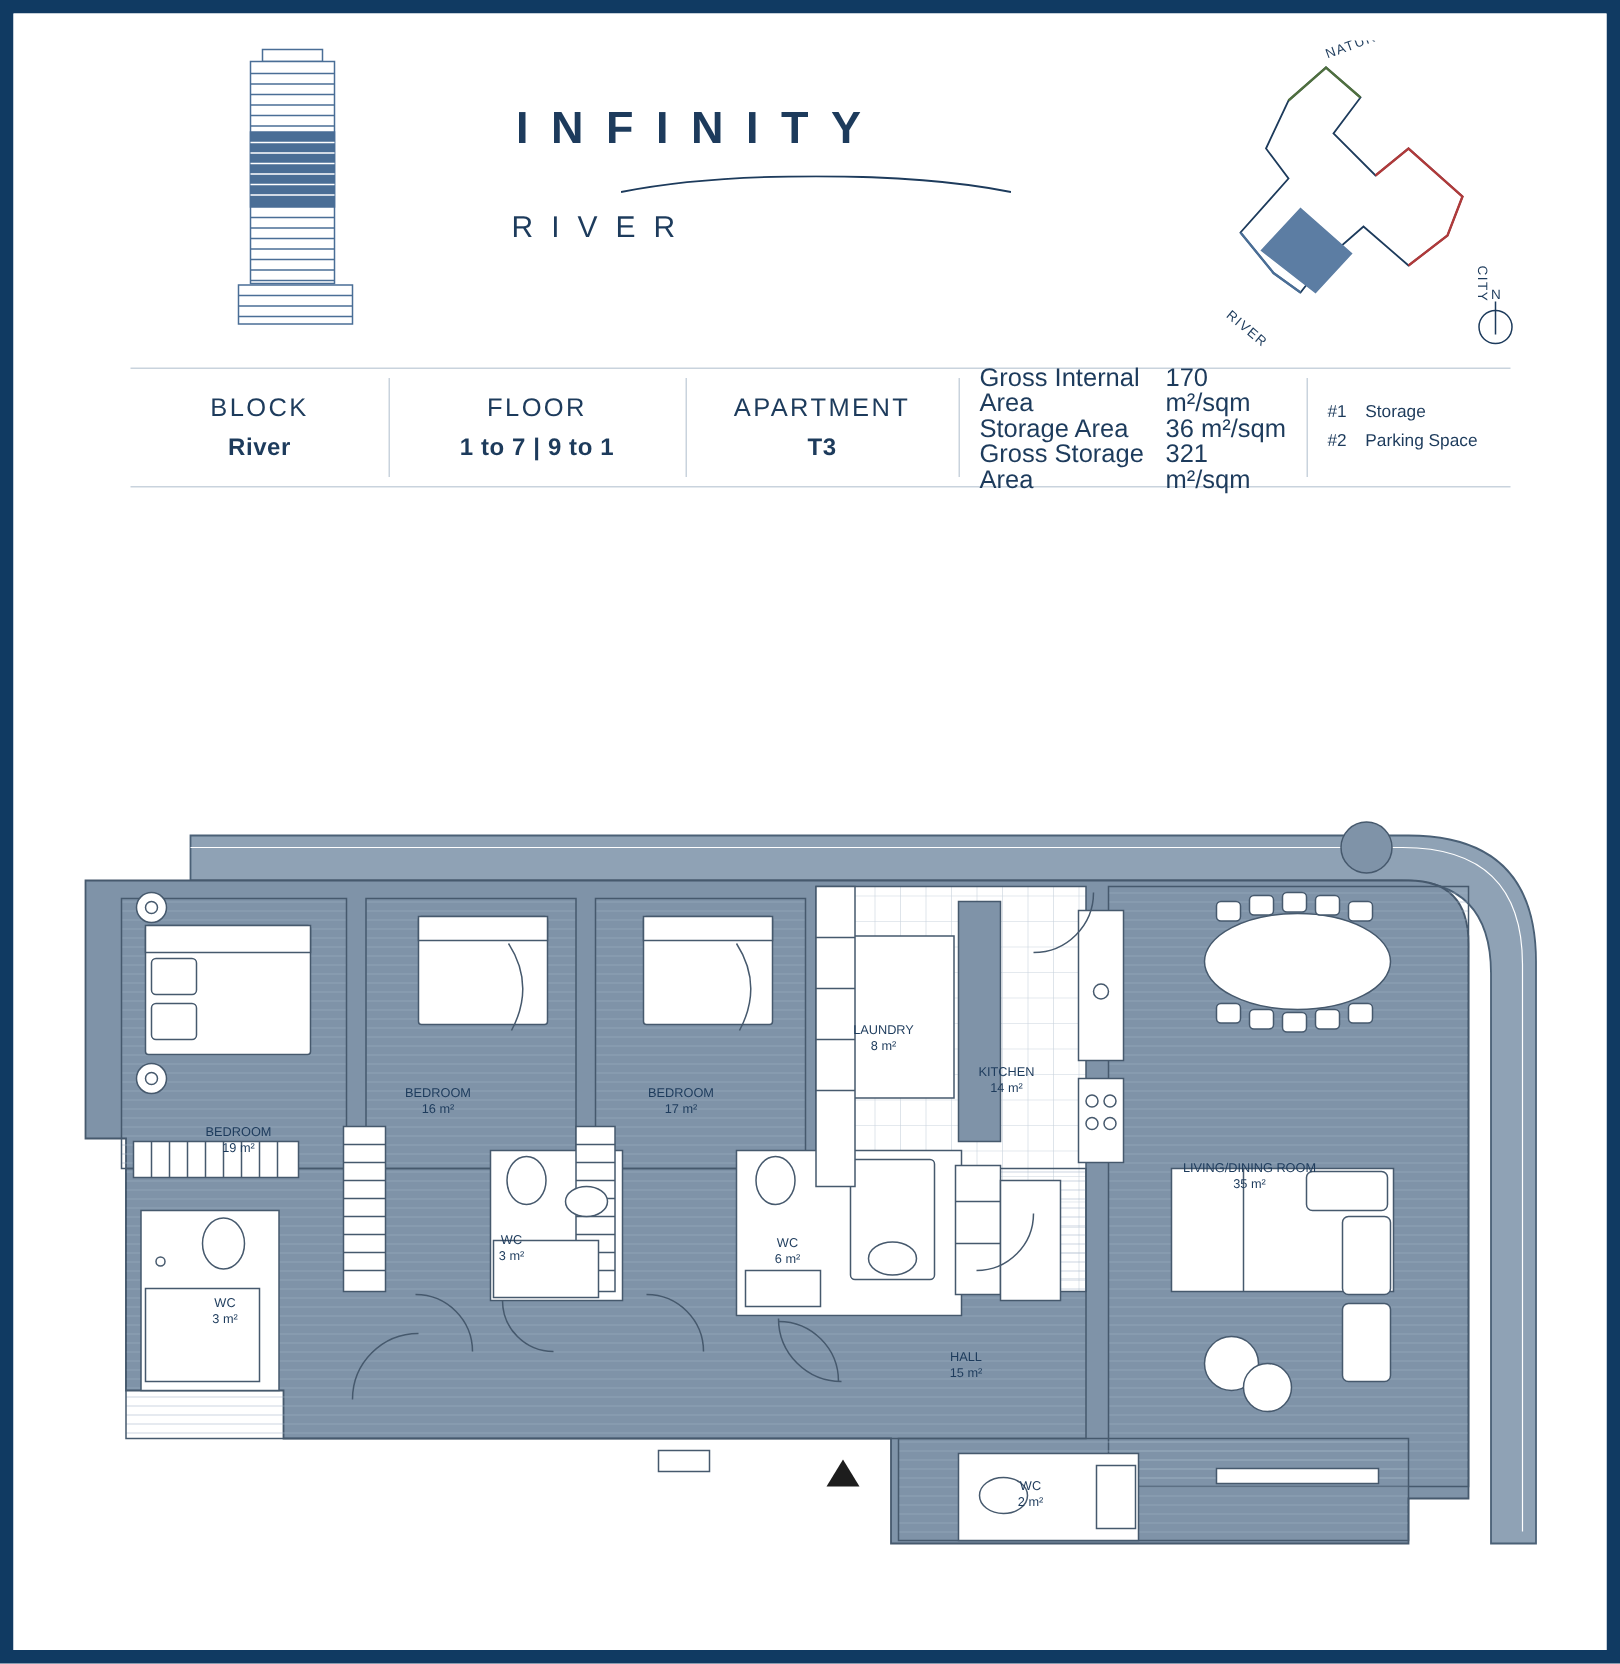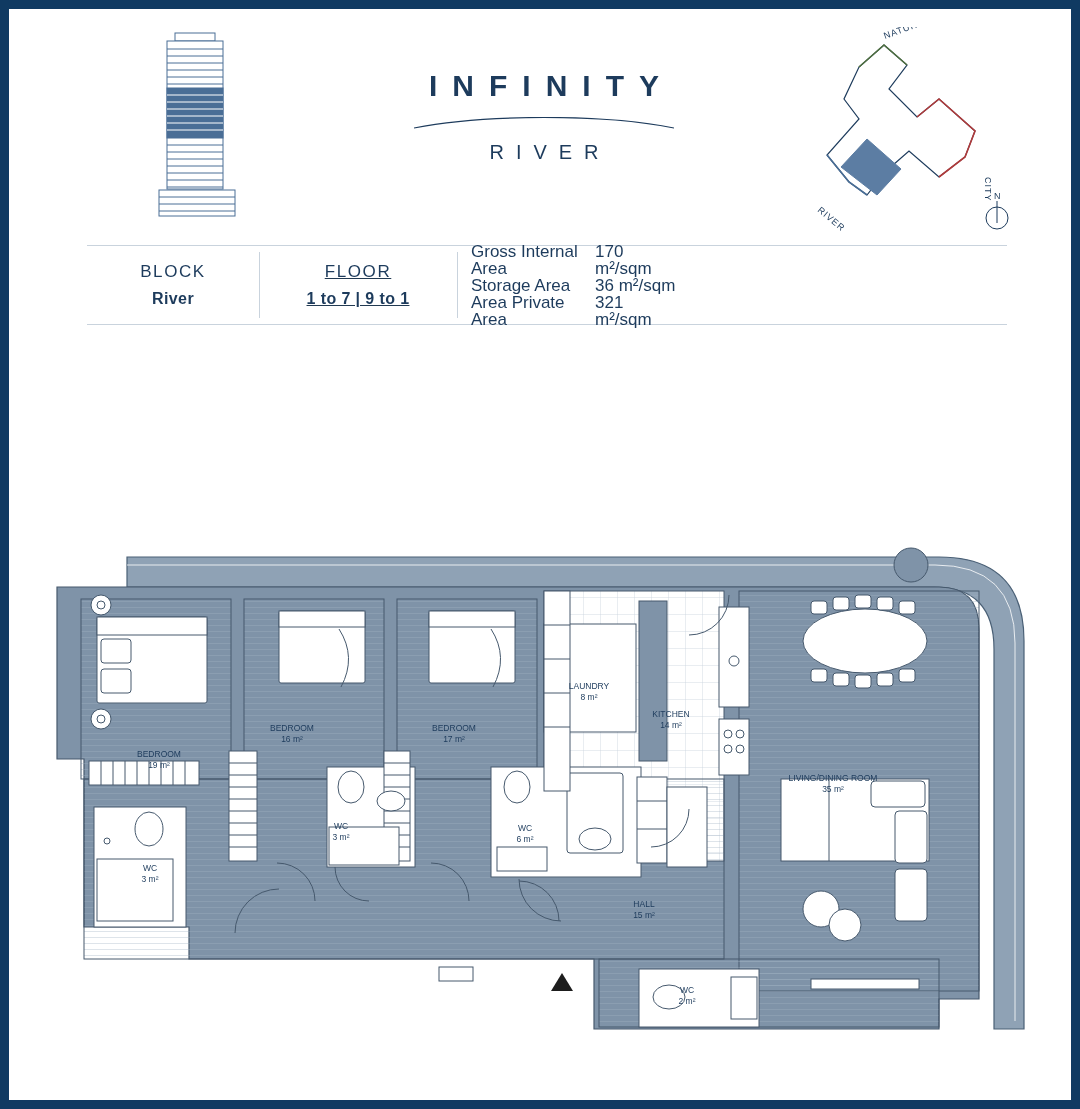--- a/index.html
+++ b/index.html
@@ -19,21 +19,21 @@
   .inner {
     position: absolute; inset: 0;
     background: #ffffff;
   }
 
   
   .header { position: absolute; left: 0; top: 0; width: 1062px; height: 232px; }
 
   .tower { position: absolute; left: 148px; top: 20px; width: 90px; height: 195px; }
 
-  .brand { position: absolute; left: 320px; top: 60px; width: 430px; text-align: center; }
+  .brand { position: absolute; left: 320px; top: 60px; width: 430px; text-align: left; }
   .brand .name {
     font-size: 30px; letter-spacing: 15px; color: #1d3b5c; font-weight: 700;
     padding-left: 15px;
   }
   .brand .sep { margin: 14px auto 10px; width: 260px; height: 14px; }
   .brand .sub {
     font-size: 20px; letter-spacing: 12px; color: #1d3b5c; font-weight: 400;
     padding-left: 12px;
   }
 
@@ -43,21 +43,21 @@
   .infobar {
     position: absolute; left: 78px; top: 236px; width: 920px; height: 80px;
     border-top: 1px solid #c9d3dd; border-bottom: 1px solid #c9d3dd;
     display: flex; align-items: stretch;
   }
   .cell { position: relative; display: flex; flex-direction: column; justify-content: center; align-items: center; }
   .cell + .cell::before {
     content: ""; position: absolute; left: 0; top: 6px; bottom: 6px; width: 1px; background: #c9d3dd;
   }
   .cell-block { width: 172px; }
-  .cell-floor { width: 198px; text-decoration: underline; }
+  .cell-floor { width: 198px; }
   .cell-apt   { width: 182px; }
   .cell-areas { width: 232px; align-items: flex-start; padding-left: 14px; }
   .cell-extra { width: 136px; align-items: flex-start; padding-left: 14px; }
 
   .cap { font-size: 17px; letter-spacing: 1.6px; color: #1d3b5c; font-weight: 400; }
   .val { font-size: 16px; letter-spacing: .4px; color: #1d3b5c; font-weight: 700; margin-top: 8px; }
 
   .arearow { display: flex; width: 212px; font-size: 17px; line-height: 17px; color: #1d3b5c; }
   .arearow .k { flex: 1; }
   .arearow .v { width: 88px; text-align: left; font-weight: 400; }
@@ -157,36 +157,50 @@
       <div class="cell cell-block">
         <div class="cap">BLOCK</div>
         <div class="val">River</div>
       </div>
 
       <div class="cell cell-floor">
         <div class="cap">FLOOR</div>
         <div class="val">1 to 7 | 9 to 1</div>
       </div>
 
+      <div class="cell cell-apt">
+        <div class="cap">APARTMENT</div>
+        <div class="val">T3</div>
+      </div>
 
       <div class="cell cell-areas">
         <div class="arearow">
           <span class="k">Gross Internal Area</span>
           <span class="v">170 m²/sqm</span>
         </div>
         <div class="arearow">
           <span class="k">Storage Area</span>
           <span class="v">36 m²/sqm</span>
         </div>
         <div class="arearow">
-          <span class="k">Area Private Area</span>
+          <span class="k">Gross Storage Area</span>
           <span class="v">321 m²/sqm</span>
         </div>
       </div>
 
+      <div class="cell cell-extra">
+        <div class="extrarow">
+          <span class="n">#1</span>
+          <span>Storage</span>
+        </div>
+        <div class="extrarow">
+          <span class="n">#2</span>
+          <span>Parking Space</span>
+        </div>
+      </div>
     </div>
 
     <div class="plan">
       <svg width="1010" height="520" viewBox="0 0 1010 520">
         <defs>
           <pattern id="hatch" width="6" height="6" patternUnits="userSpaceOnUse">
             <line x1="0" y1="0" x2="6" y2="0" stroke="#9fb1c3" stroke-width="0.7"></line>
           </pattern>
           <pattern id="tile" width="17" height="17" patternUnits="userSpaceOnUse">
             <rect width="17" height="17" fill="#ffffff"></rect>

